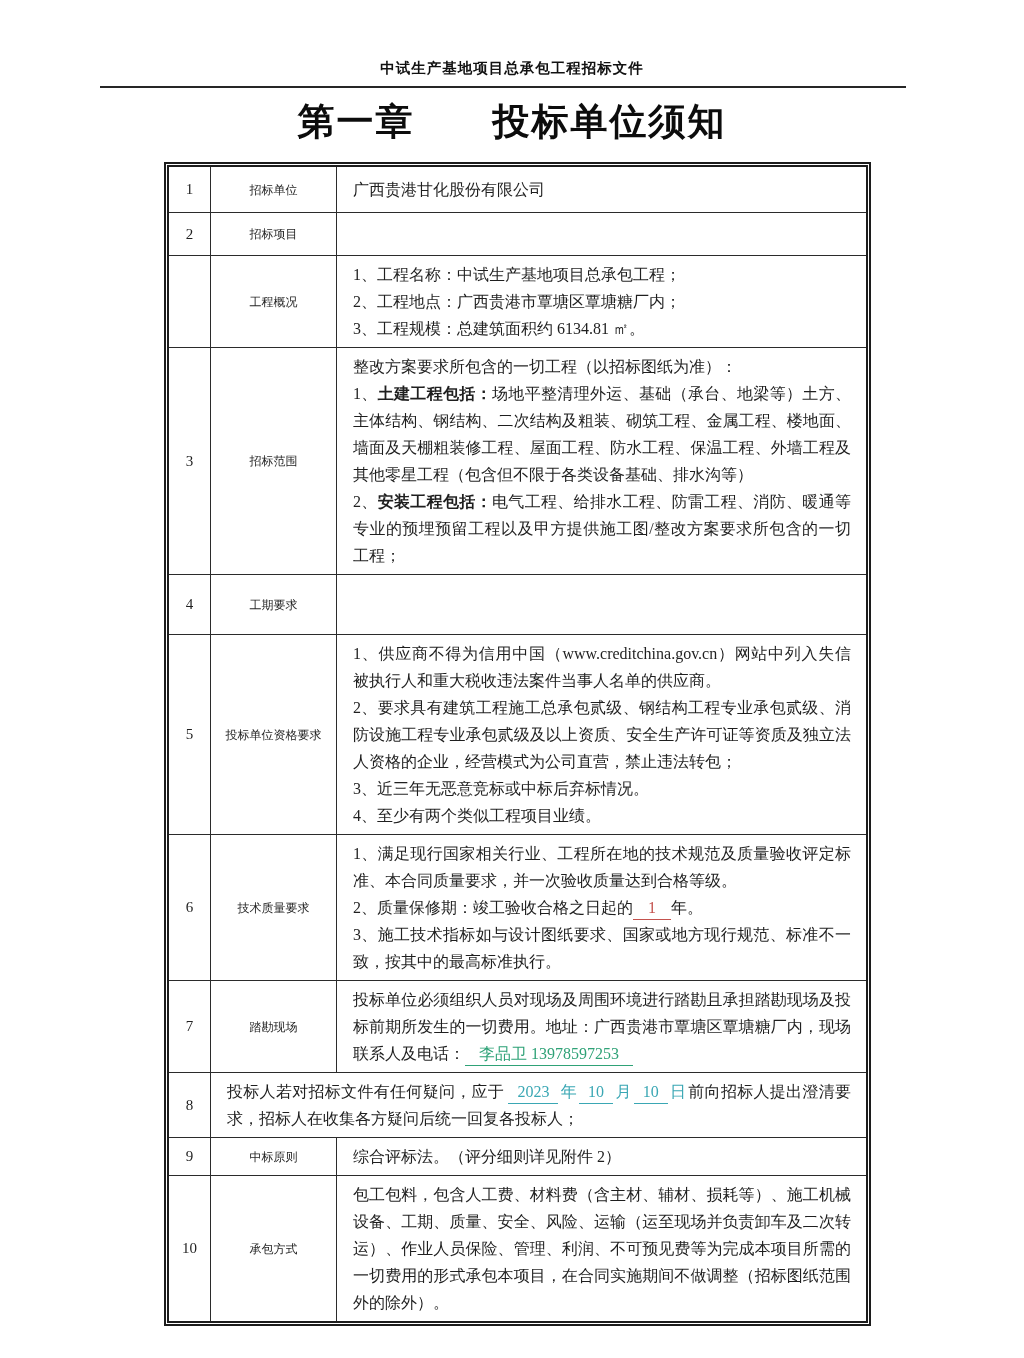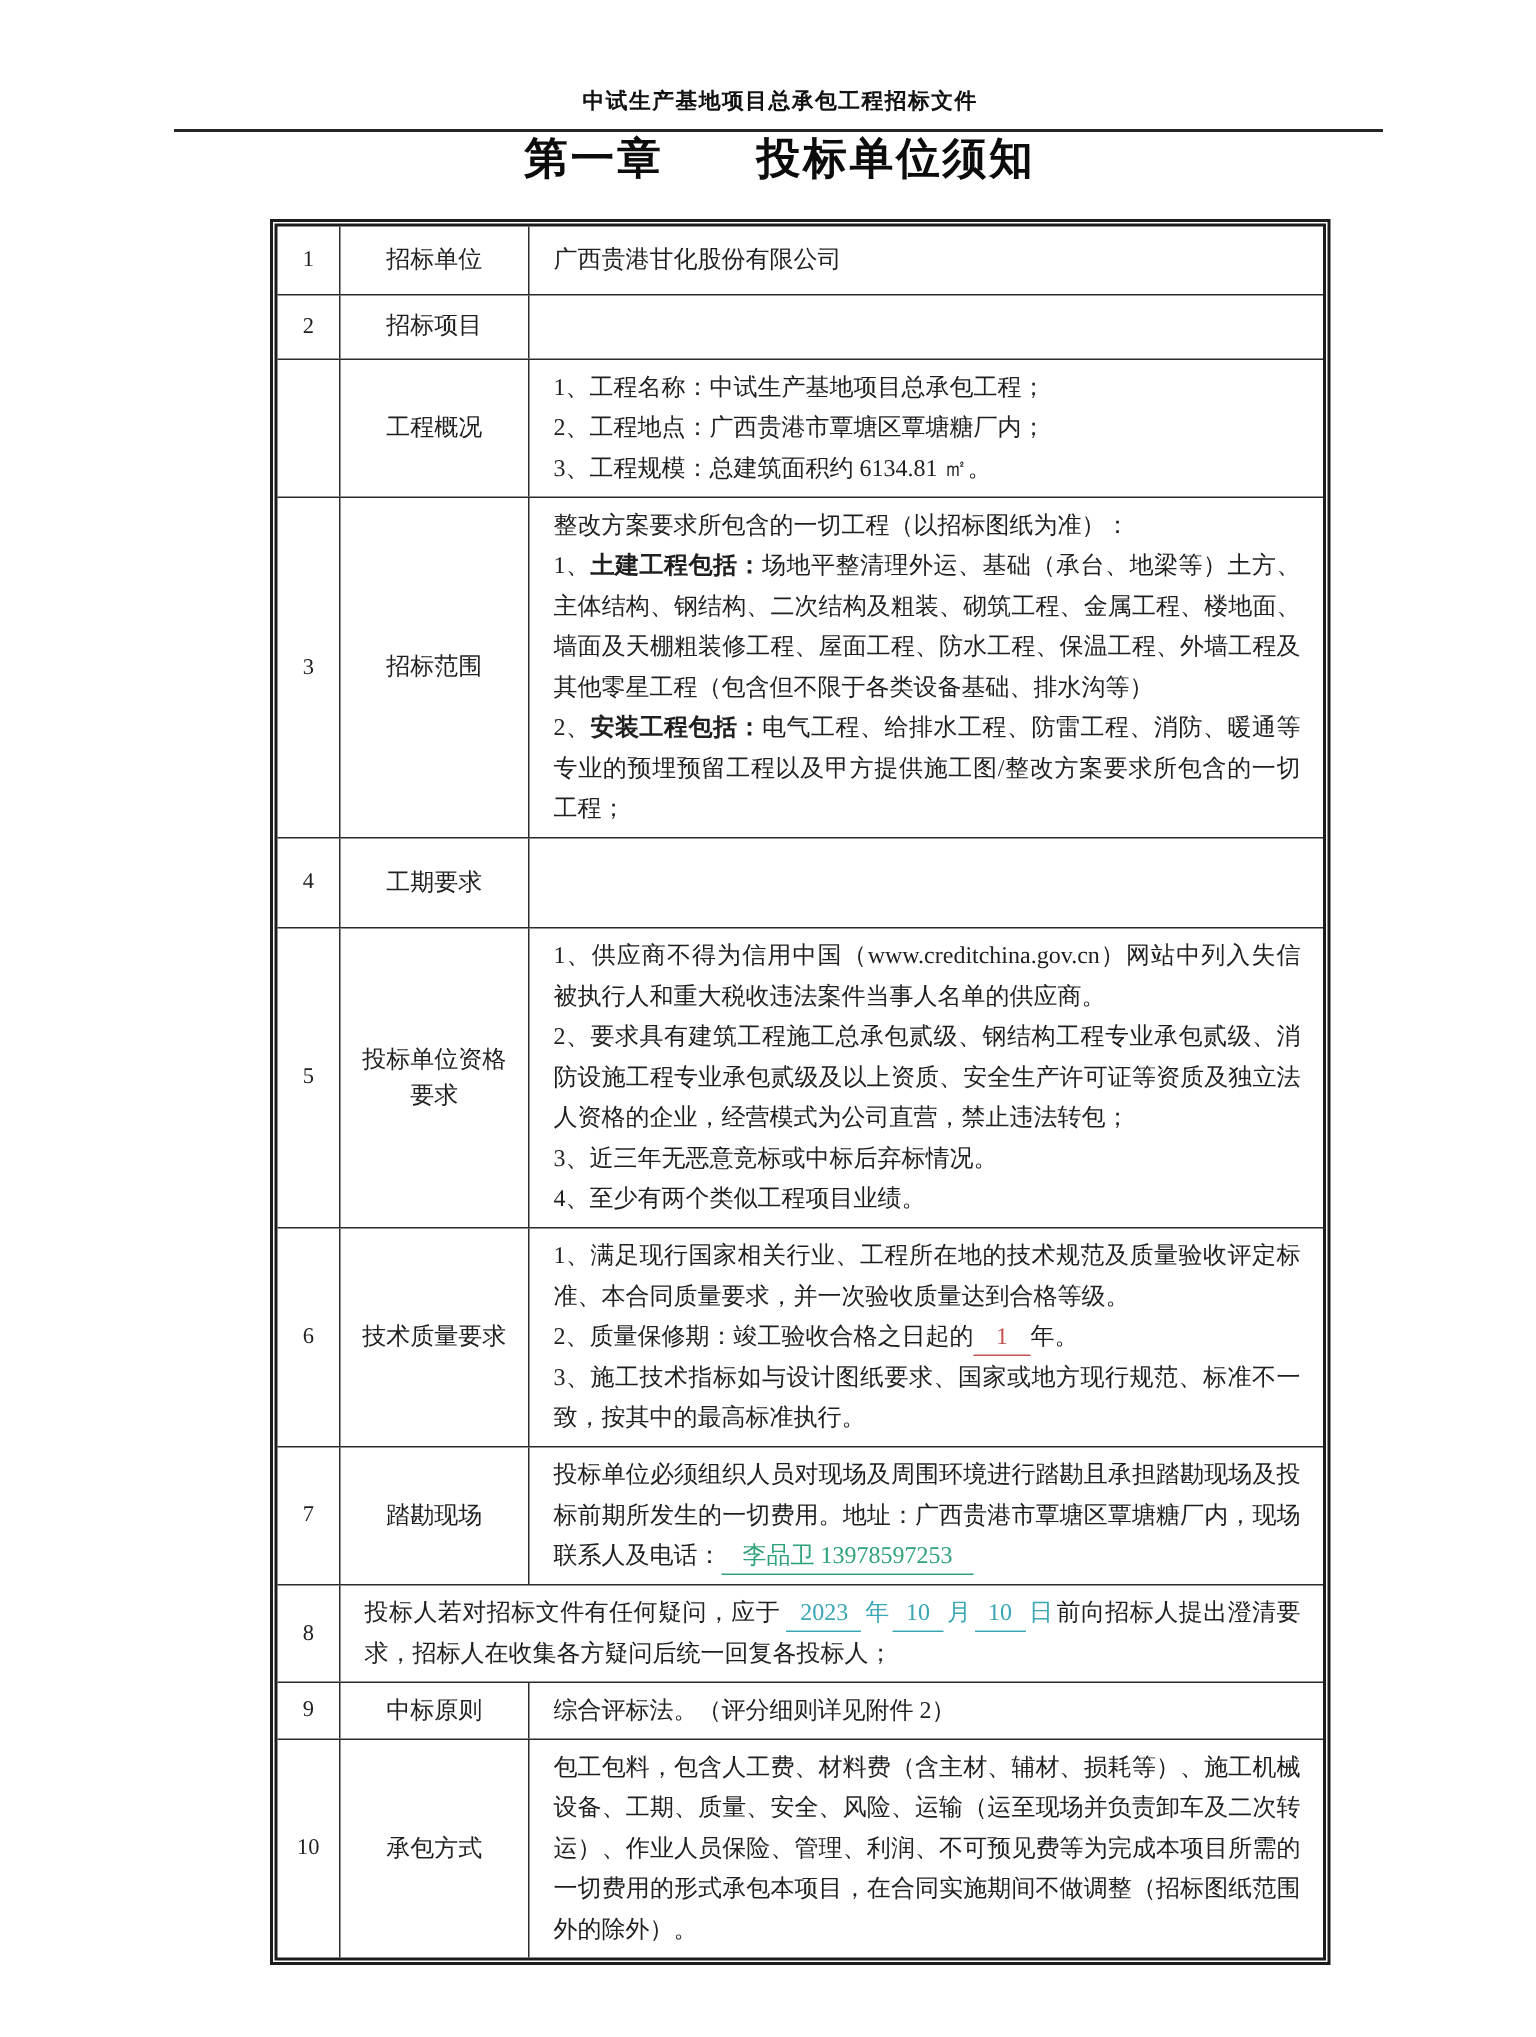--- a/index.html
+++ b/index.html
@@ -10,50 +10,50 @@
     --accent_teal:#3aa7b4;
   }
   *{box-sizing:border-box;margin:0;padding:0;}
   html,body{background:#ffffff;}
   body{
     width:1024px;height:1358px;
     font-family:"Liberation Serif","DejaVu Serif",serif;
     color:var(--ink);
     position:relative;
   }
-  .page{width:1024px;height:1358px;padding-top:58px;padding-left:16px;}
+  .page{width:1024px;height:1358px;padding-top:58px;}
   .doc-title{
     text-align:center;font-size:14.5px;font-weight:bold;
     letter-spacing:1px;line-height:20px;color:#111;
   }
   .header-rule{
     margin:8px 0 0 100px;width:806px;height:0;
     border-top:2.5px solid #262626;
   }
   .chapter{
-    text-align:center;
-    font-size:29px;font-weight:bold;letter-spacing:2px;
+    margin-top:16px;text-align:center;
+    font-size:37px;font-weight:bold;letter-spacing:2px;
     line-height:36px;color:#0c0c0c;
   }
   
   .tbl{
     margin:22px 0 0 164px;width:707px;
     border:5px double #1c1c1c;
     background:#fff;
   }
   .trow{display:flex;border-top:1.5px solid var(--line);}
   .trow:first-child{border-top:none;}
   .cell{padding:4px 6px;}
   .cell.num{
     width:42px;flex:0 0 42px;display:flex;align-items:center;justify-content:center;
     font-size:15px;border-right:1.5px solid var(--line);
   }
   .cell.label{
     width:126px;flex:0 0 126px;display:flex;align-items:center;justify-content:center;
-    text-align:center;font-size:16px;line-height:24px;
+    text-align:center;font-size:12px;line-height:24px;
     border-right:1.5px solid var(--line);padding:4px 10px;
   }
   .cell.content{
     flex:1;display:flex;flex-direction:column;justify-content:center;
     font-size:16px;line-height:27px;text-align:justify;
     padding:5px 15px 5px 16px;
   }
   .trow:nth-child(1){min-height:45px;}
   .trow:nth-child(2){min-height:43px;}
   .trow:nth-child(3){min-height:86px;}

